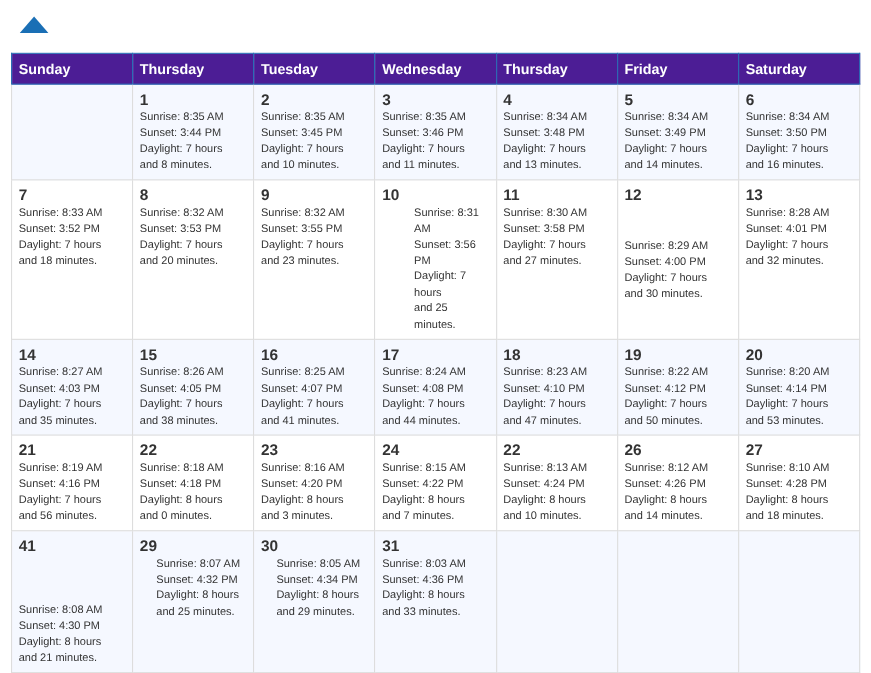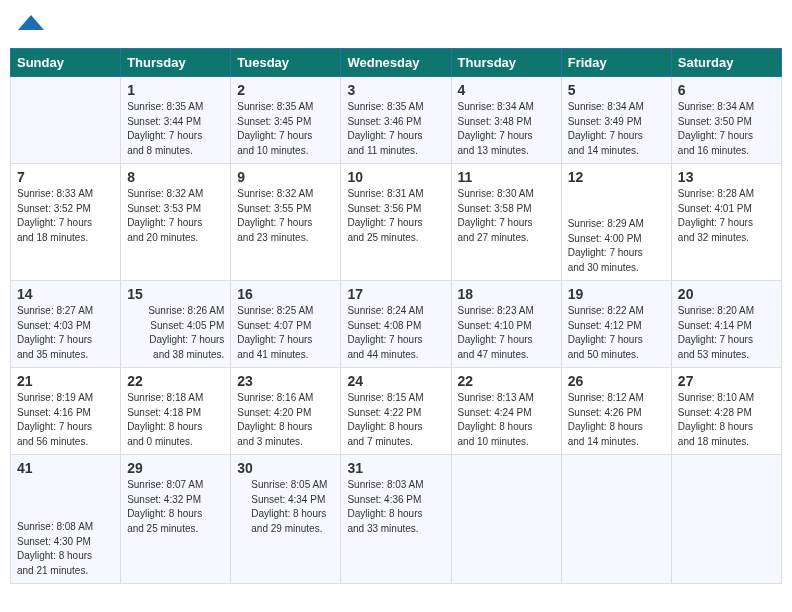--- a/index.html
+++ b/index.html
@@ -41,21 +41,21 @@
     }
     .location {
       font-size: 15px;
       color: #555;
     }
     .calendar {
       width: 100%;
       border-collapse: collapse;
     }
     .calendar thead tr {
-      background-color: #0f766e;
+      background-color: #4c1d95;
     }
     .calendar thead th {
       color: #fff;
       font-size: 13px;
       font-weight: 600;
       padding: 6px 6px;
       text-align: left;
       border: 1px solid #2a6db5;
     }
     .calendar tbody tr {
@@ -182,21 +182,21 @@
         </td>
         <td>
           <span class="day-number">9</span>
           <div class="day-info" style="white-space: pre-line;">Sunrise: 8:32 AM
 Sunset: 3:55 PM
 Daylight: 7 hours
 and 23 minutes.</div>
         </td>
         <td>
           <span class="day-number">10</span>
-          <div class="day-info" style="white-space: pre-line;">Sunrise: 8:31 AM
+          <div class="day-info" style="white-space: pre-line; margin-left: 29px;">Sunrise: 8:31 AM
 Sunset: 3:56 PM
 Daylight: 7 hours
 and 25 minutes.</div>
         </td>
         <td>
           <span class="day-number">11</span>
           <div class="day-info" style="white-space: pre-line;">Sunrise: 8:30 AM
 Sunset: 3:58 PM
 Daylight: 7 hours
 and 27 minutes.</div>
@@ -219,21 +219,21 @@
       <tr>
         <td>
           <span class="day-number">14</span>
           <div class="day-info" style="white-space: pre-line;">Sunrise: 8:27 AM
 Sunset: 4:03 PM
 Daylight: 7 hours
 and 35 minutes.</div>
         </td>
         <td>
           <span class="day-number">15</span>
-          <div class="day-info" style="white-space: pre-line; text-align: right;">Sunrise: 8:26 AM
+          <div class="day-info" style="white-space: pre-line;">Sunrise: 8:26 AM
 Sunset: 4:05 PM
 Daylight: 7 hours
 and 38 minutes.</div>
         </td>
         <td>
           <span class="day-number">16</span>
           <div class="day-info" style="white-space: pre-line;">Sunrise: 8:25 AM
 Sunset: 4:07 PM
 Daylight: 7 hours
 and 41 minutes.</div>
@@ -321,21 +321,21 @@
       <tr>
         <td>
           <span class="day-number">41</span>
           <div class="day-info" style="white-space: pre-line; margin-top: 44px;">Sunrise: 8:08 AM
 Sunset: 4:30 PM
 Daylight: 8 hours
 and 21 minutes.</div>
         </td>
         <td>
           <span class="day-number">29</span>
-          <div class="day-info" style="white-space: pre-line;">Sunrise: 8:07 AM
+          <div class="day-info" style="white-space: pre-line; margin-left: 15px;">Sunrise: 8:07 AM
 Sunset: 4:32 PM
 Daylight: 8 hours
 and 25 minutes.</div>
         </td>
         <td>
           <span class="day-number">30</span>
           <div class="day-info" style="white-space: pre-line; margin-left: 14px;">Sunrise: 8:05 AM
 Sunset: 4:34 PM
 Daylight: 8 hours
 and 29 minutes.</div>

